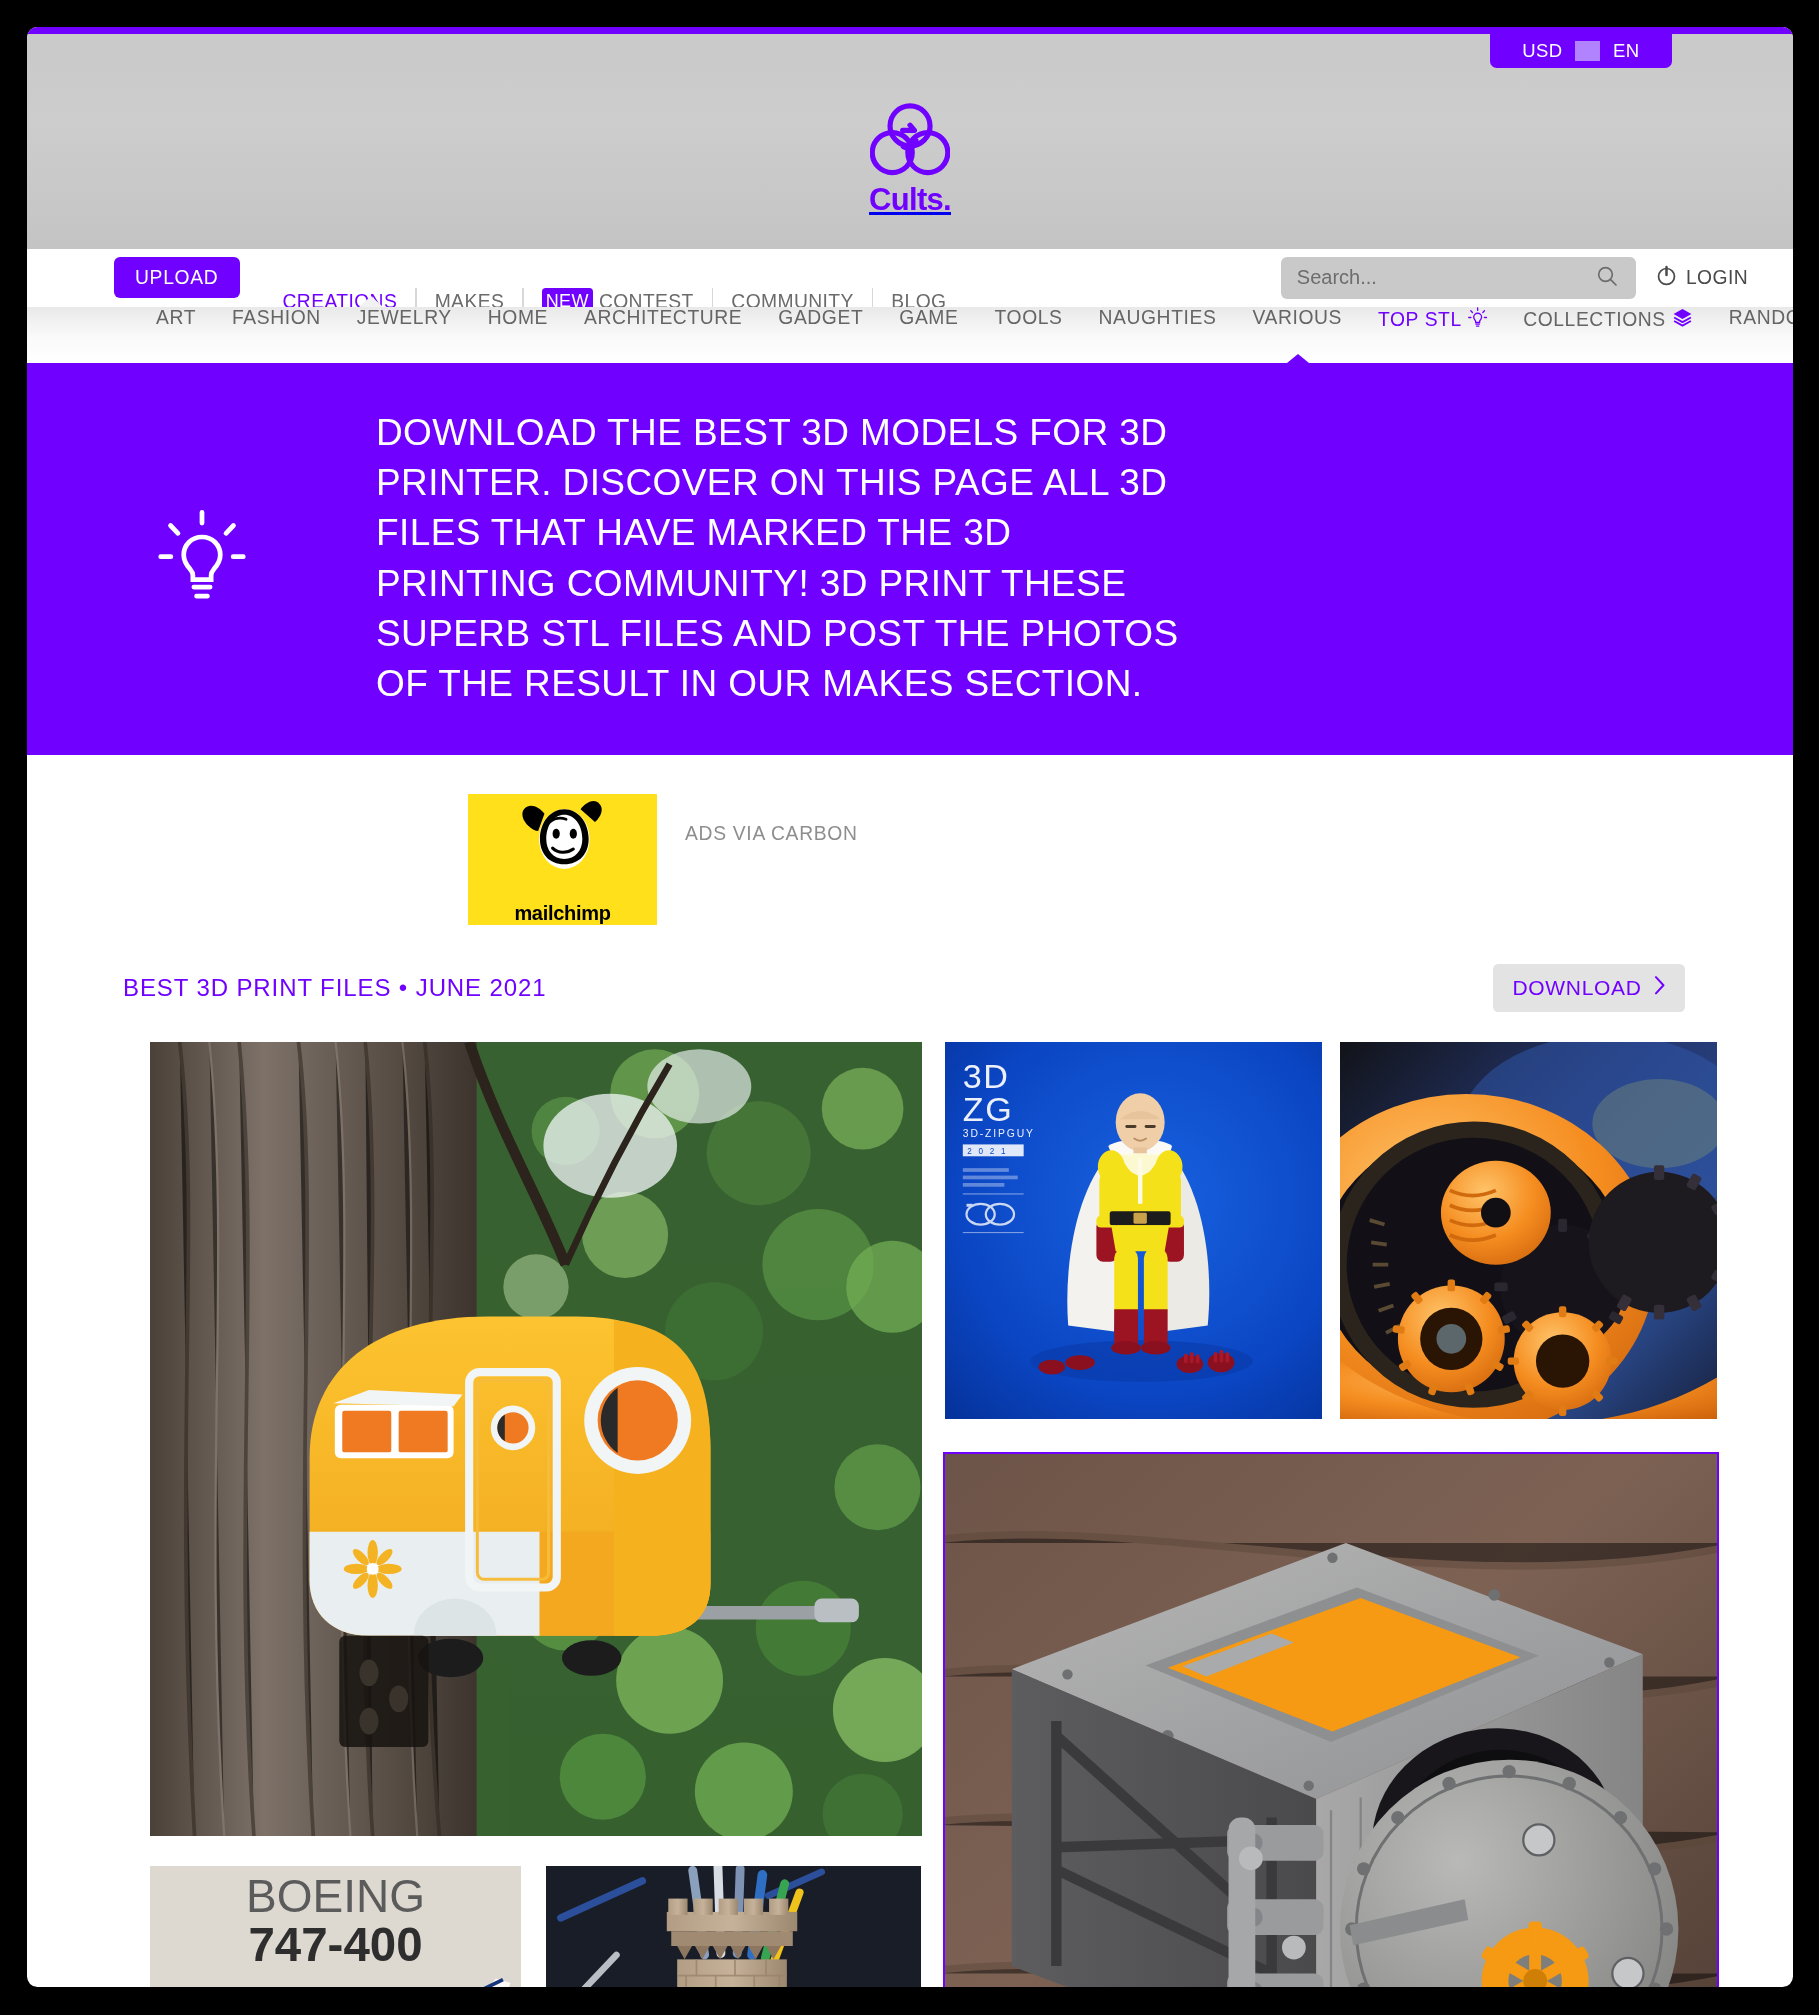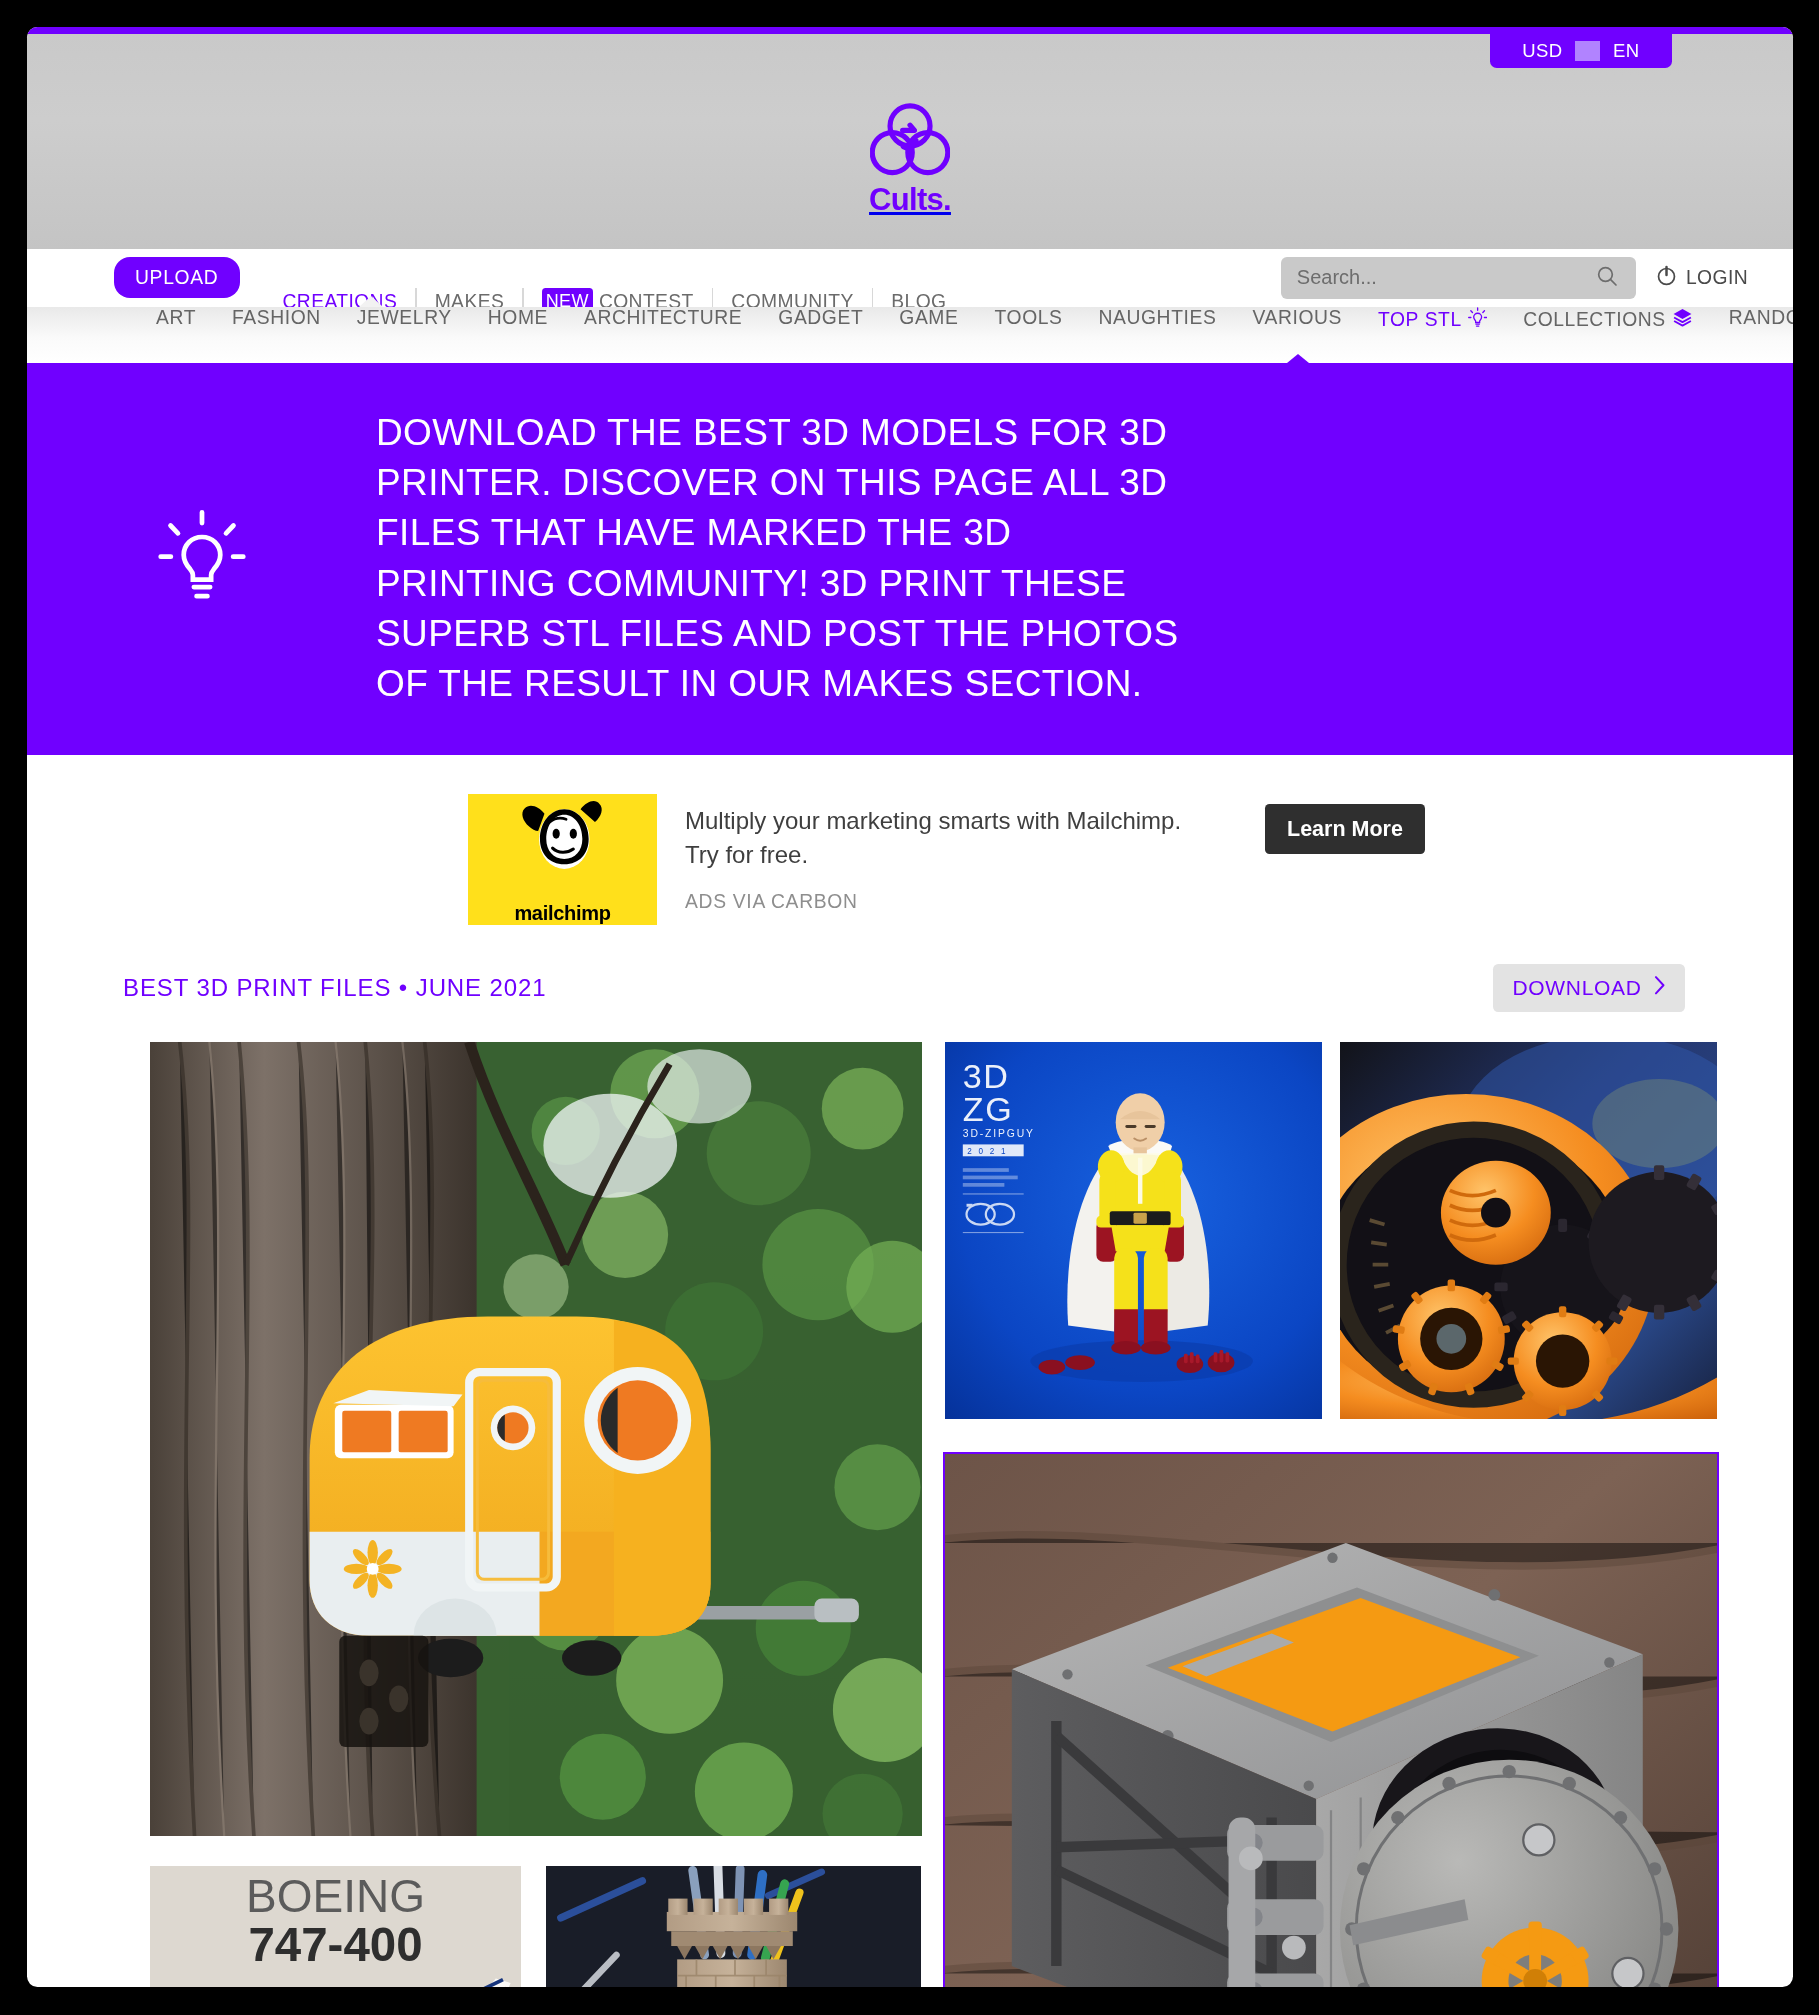--- a/index.html
+++ b/index.html
@@ -49,21 +49,21 @@
 
   
   .mainnav {
     position: relative;
     height: 58px; background: #fff;
     display: flex; align-items: center;
     padding-left: 87px; padding-right: 45px;
   }
   .upload-btn {
     background: #7000ff; color: #fff;
-    border: none; border-radius: 16px;
+    border: none; border-radius: 6px;
     font-family: "Liberation Sans Narrow","Liberation Sans",sans-serif;
     font-size: 19.3px; letter-spacing: 0.7px;
     padding: 9.6px 21px; cursor: pointer;
     margin-right: 25px;
   }
   .nav-links { display: flex; align-items: center; gap: 0; margin-top: 48px; }
   .nav-links a {
     font-family: "Liberation Sans Narrow","Liberation Sans",sans-serif;
     font-size: 19.3px; letter-spacing: 0.4px;
     color: #6b6b6b; text-decoration: none; white-space: nowrap;
@@ -342,24 +342,20 @@
         <path d="M30 22c-6-8-16-12-22-6-5 5-2 14 5 20 3 3 7 5 10 5l7-19Z" fill="#000"></path>
         <path d="M70 17c7-9 16-12 21-6 5 5 2 14-5 20l-16-14Z" fill="#000"></path>
         <ellipse cx="43" cy="44" rx="4" ry="5.5" fill="#000"></ellipse>
         <ellipse cx="62" cy="44" rx="4" ry="5.5" fill="#000"></ellipse>
         <path d="M39 60c6 6 16 6 23 1" stroke="#000" stroke-width="3.4" fill="none" stroke-linecap="round"></path>
         <path d="M36 31c5-4 12-5 18-3" stroke="#000" stroke-width="3" fill="none" stroke-linecap="round"></path>
       </svg>
       <div class="ad-logo-word">mailchimp</div>
     </div>
     <div class="ad-body">
-      <div class="ad-row">
-        <p class="ad-text">Multiply your marketing smarts with Mailchimp. Try for free.</p>
-        <button class="ad-btn">Learn More</button>
-      </div>
       <div class="ad-via">ADS VIA CARBON</div>
     </div>
   </section>
 
   <div class="sechead">
     <h2>BEST 3D PRINT FILES • JUNE 2021</h2>
     <button class="dl-btn">
       <span>DOWNLOAD</span>
       <span>
         <svg width="12" height="18.5" viewBox="0 0 10 16" fill="none" aria-hidden="true">

